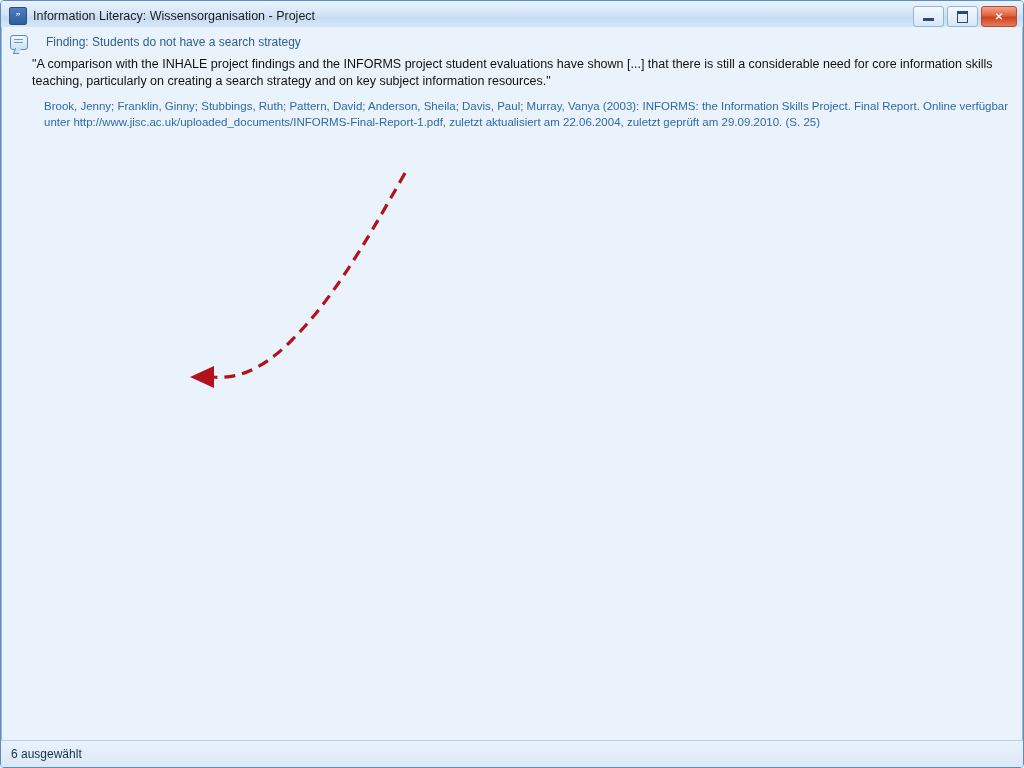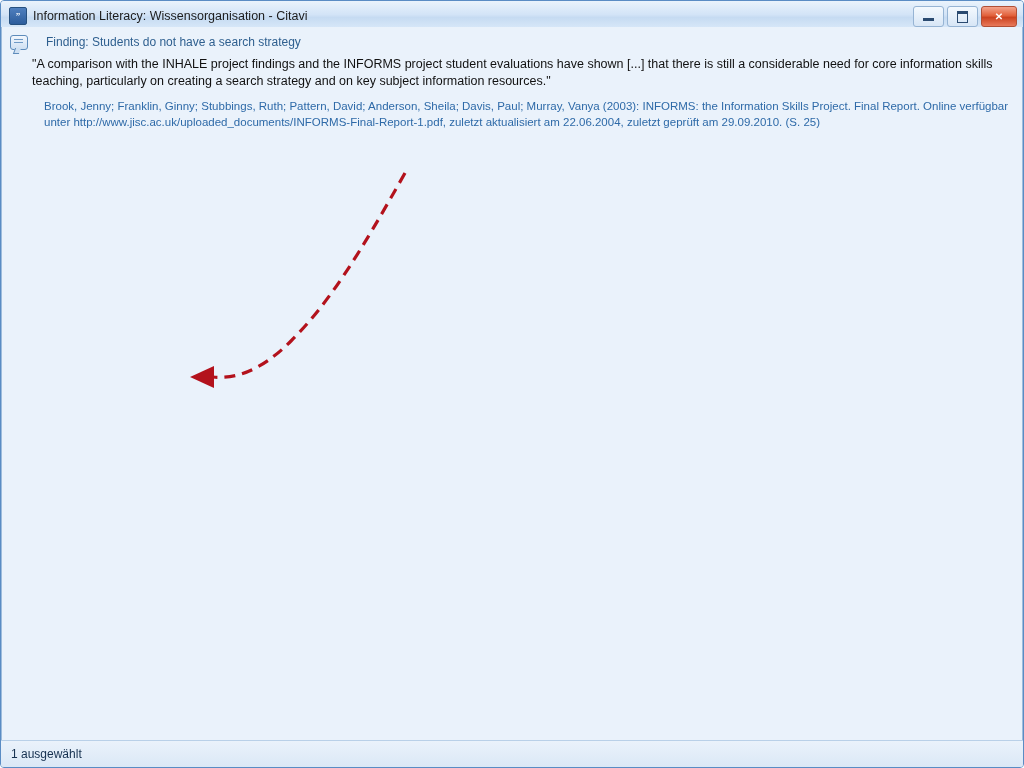--- a/index.html
+++ b/index.html
@@ -246,21 +246,21 @@
   
   #annotation{ position:absolute; left:0; top:0; width:1024px; height:768px; pointer-events:none; }
 </style>
 </head>
 <body>
 
 <div id="app">
 
   <div class="titlebar">
     <div class="title-icon">”</div>
-    <div class="title-text">Information Literacy: Wissensorganisation - Citavi</div>
+    <div class="title-text">Information Literacy: Wissensorganisation - Project</div>
     <div class="win-buttons">
       <div class="win-btn">
           <span class="glyph-min"></span>
         </div>
       <div class="win-btn">
           <span class="glyph-max"></span>
         </div>
       <div class="win-btn close">✕</div>
     </div>
   </div>
@@ -598,21 +598,21 @@
       <div class="prev-title">
         <span class="bubble"></span>
         <span>Finding: Students do not have a search strategy</span>
       </div>
       <div class="prev-quote">"A comparison with the INHALE project findings and the INFORMS project student evaluations have shown [...] that there is still a considerable need for core information skills teaching, particularly on creating a search strategy and on key subject information resources."</div>
       <div class="prev-ref">Brook, Jenny; Franklin, Ginny; Stubbings, Ruth; Pattern, David; Anderson, Sheila; Davis, Paul; Murray, Vanya (2003): INFORMS: the Information Skills Project. Final Report. Online verfügbar unter http://www.jisc.ac.uk/uploaded_documents/INFORMS-Final-Report-1.pdf, zuletzt aktualisiert am 22.06.2004, zuletzt geprüft am 29.09.2010. (S.  25)</div>
     </div>
   </div>
 
   <div class="statusbar">
-    <span>1 ausgewählt</span>
+    <span>6 ausgewählt</span>
   </div>
 
   <svg id="annotation" viewBox="0 0 1024 768">
     <path d="M 404 172 C 360 250, 330 300, 290 340 C 258 372, 232 378, 212 376" fill="none" stroke="#b3121c" stroke-width="3.2" stroke-dasharray="11 7" stroke-linecap="butt"></path>
     <polygon points="213,365 189,376 213,387" fill="#b3121c"></polygon>
   </svg>
 
 </div>
 
 </body></html>

